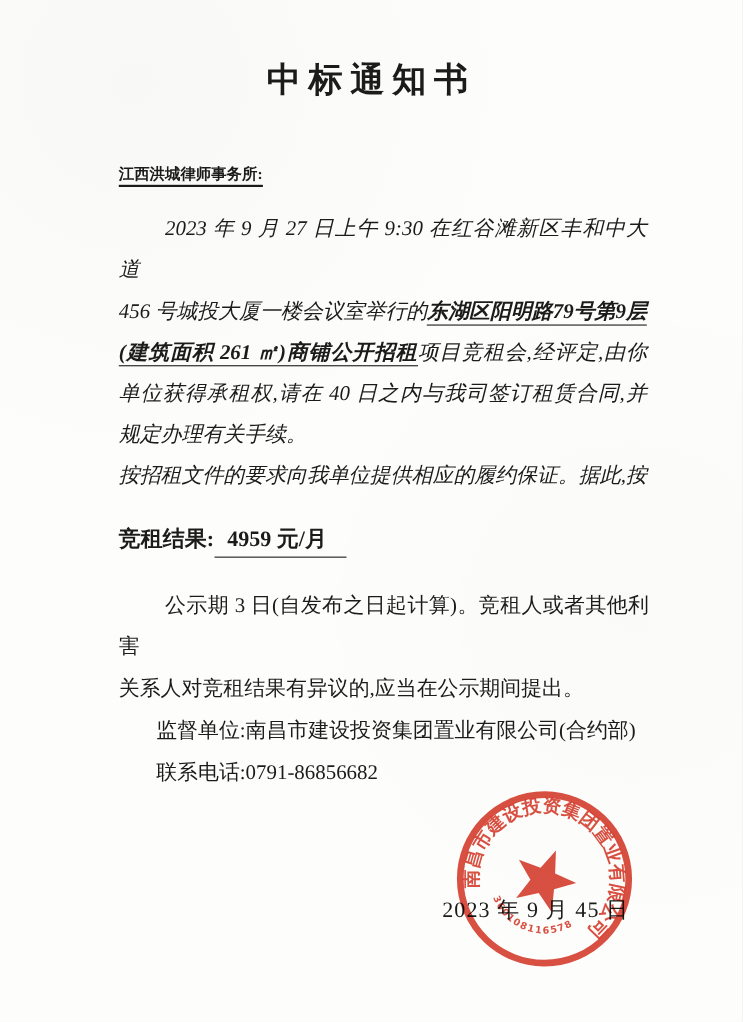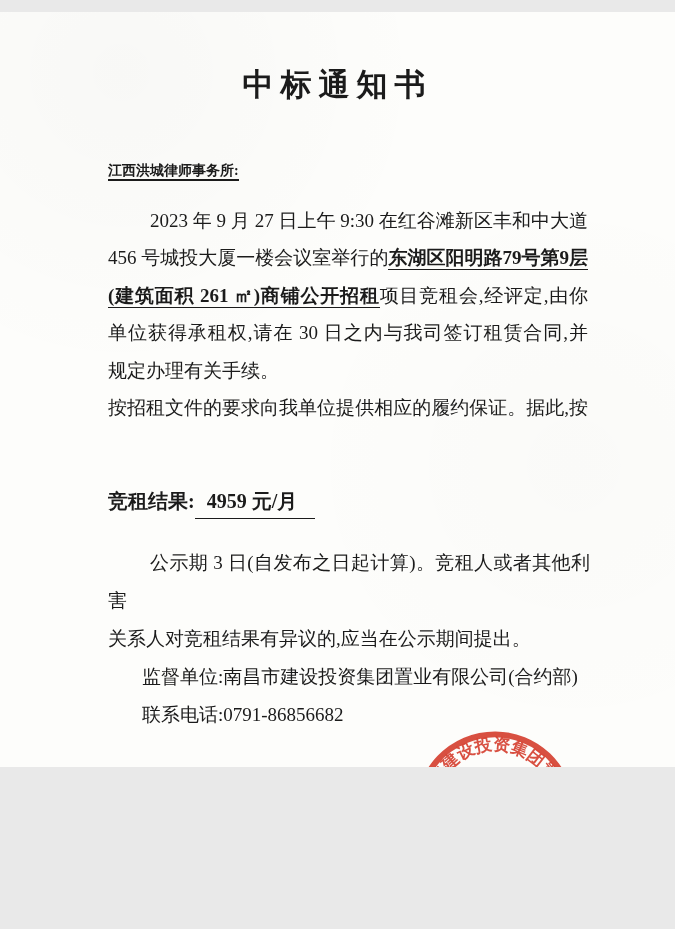--- a/index.html
+++ b/index.html
@@ -1,19 +1,19 @@
 <!DOCTYPE html>
 <html><head>
 <meta charset="utf-8">
 <style>
   html,body { margin:0; padding:0; background:#e9e9e9; }
   .page {
     position:relative;
-    width:675px; height:755px;
-    margin:12px auto;
+    width:675px; height:929px;
+    margin:0 auto;
     background:
       radial-gradient(circle at 18% 8%, rgba(0,0,0,0.02), transparent 35%),
       radial-gradient(circle at 85% 60%, rgba(0,0,0,0.012), transparent 40%),
       #fdfdfb;
     color:#1b1b1b;
     font-family:"Liberation Serif","DejaVu Serif",serif;
     overflow:hidden;
   }
   .title {
     position:absolute; top:52px; left:0; right:0;
@@ -22,21 +22,21 @@
   }
   .addressee {
     position:absolute; top:150px; left:108px;
     font-size:14px; font-weight:bold;
   }
   .addressee .u { border-bottom:2px solid #1b1b1b; padding-bottom:1px; }
   .para1 {
     position:absolute; top:190px; left:108px; width:480px;
     font-size:19px; line-height:37.4px;
   }
-  .pline { text-align:justify; text-align-last:justify; text-justify:inter-character; }
+  .pline { text-align:justify; text-align-last:justify; text-justify:inter-character;font-style:italic; }
   .pline.last { text-align:left; text-align-last:left; }
   .ind { text-indent:42px; }
   .bu { font-weight:bold; border-bottom:1.8px solid #1b1b1b; padding-bottom:1px; }
   .result {
     position:absolute; top:476px; left:108px;
     font-size:20px;
   }
   .result .label { font-weight:bold; }
   .result .value {
     font-weight:bold;
@@ -77,21 +77,21 @@
   <div class="title">中标通知书</div>
 
   <div class="addressee">
     <span class="u">江西洪城律师事务所:</span>
   </div>
 
   <div class="para1">
     <div class="pline ind">2023 年 9 月 27 日上午 9:30 在红谷滩新区丰和中大道</div>
     <div class="pline"><span>456 号城投大厦一楼会议室举行的</span><span class="bu">东湖区阳明路79号第9层</span></div>
     <div class="pline"><span class="bu">(建筑面积 261 ㎡)商铺公开招租</span><span>项目竞租会,经评定,由你</span></div>
-    <div class="pline">单位获得承租权,请在 30 日之内与我司签订租赁合同,并</div>
+    <div class="pline">单位获得承租权,请在 40 日之内与我司签订租赁合同,并</div>
     <div class="pline last">规定办理有关手续。</div>
     <div class="pline">按招租文件的要求向我单位提供相应的履约保证。据此,按</div>
   </div>
 
   <div class="result">
     <span class="label">竞租结果:</span><span class="value">4959 元/月</span>
   </div>
 
   <div class="notice">
     <div class="n1">公示期 3 日(自发布之日起计算)。竞租人或者其他利害</div>

